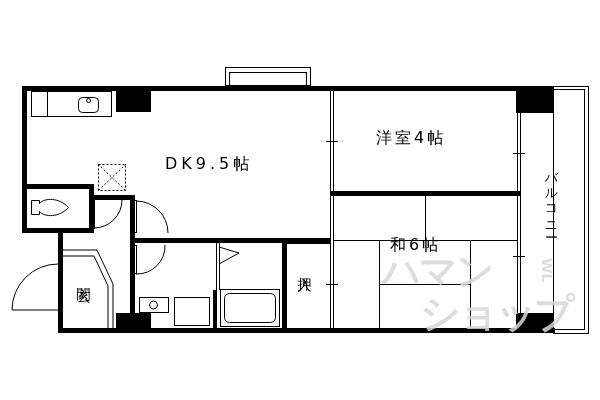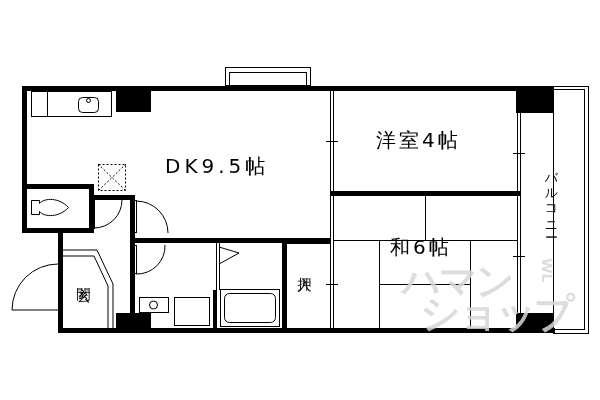--- a/index.html
+++ b/index.html
@@ -1,20 +1,20 @@
 <!DOCTYPE html>
 <html><head>
   <meta charset="utf-8">
   <style>
     html, body { margin: 0; padding: 0; background: #ffffff; }
     body { width: 600px; height: 400px; position: relative; overflow: hidden; font-family: "DejaVu Sans", sans-serif; }
     svg { position: absolute; left: 0; top: 0; }
     .lbl { position: absolute; color: #000; white-space: nowrap; line-height: 1; }
-    .room-lg { font-size: 20px; letter-spacing: 4px; }
-    .room-md { font-size: 20px; letter-spacing: 3px; text-align: center; }
+    .room-lg { font-size: 16px; letter-spacing: 4px; }
+    .room-md { font-size: 16px; letter-spacing: 3px; text-align: center; }
     .vert { writing-mode: vertical-rl; font-size: 13px; letter-spacing: 2px; }
     .vert-sm { writing-mode: vertical-rl; font-size: 14px; }
     .wm { position: absolute; color: #d8d8d8; font-weight: bold; opacity: 0.85; line-height: 1; }
   </style>
 </head>
 <body>
 
 <svg width="600" height="400" viewBox="0 0 600 400" xmlns="http://www.w3.org/2000/svg">
 
   <g fill="none" stroke="#000" stroke-width="1">
@@ -122,21 +122,21 @@
   <g stroke="#000" stroke-width="1" fill="none">
     <rect x="220.5" y="289.5" width="59" height="37"></rect>
     <rect x="224.5" y="293.5" width="51" height="29" rx="5"></rect>
   </g>
 
   <g stroke="#000" stroke-width="1">
     <line x1="287" y1="243.5" x2="330" y2="243.5"></line>
   </g>
 </svg>
 
-<div class="wm" style="left:402px;top:252px;font-size:38px;letter-spacing:-2px;margin-top:10px;">ハマン</div>
+<div class="wm" style="left:382px;top:252px;font-size:38px;letter-spacing:-2px;">ハマン</div>
 <div class="wm" style="left:420px;top:293px;font-size:40px;letter-spacing:-3px;">ショップ</div>
 <div class="wm" style="left:540px;top:258px;font-size:14px;writing-mode:vertical-rl;">WL</div>
 
 <div class="lbl room-lg" style="left:165px;top:156px;">DK9.5帖</div>
 <div class="lbl room-md" style="left:376px;top:130px;">洋室4帖</div>
 <div class="lbl room-md" style="left:390px;top:237px;">和6帖</div>
 <div class="lbl vert" style="left:545px;top:163px;">バルコニー</div>
 <div class="lbl vert-sm" style="left:77px;top:277px;">玄関</div>
 <div class="lbl vert-sm" style="left:298px;top:266px;">押入</div>
 

